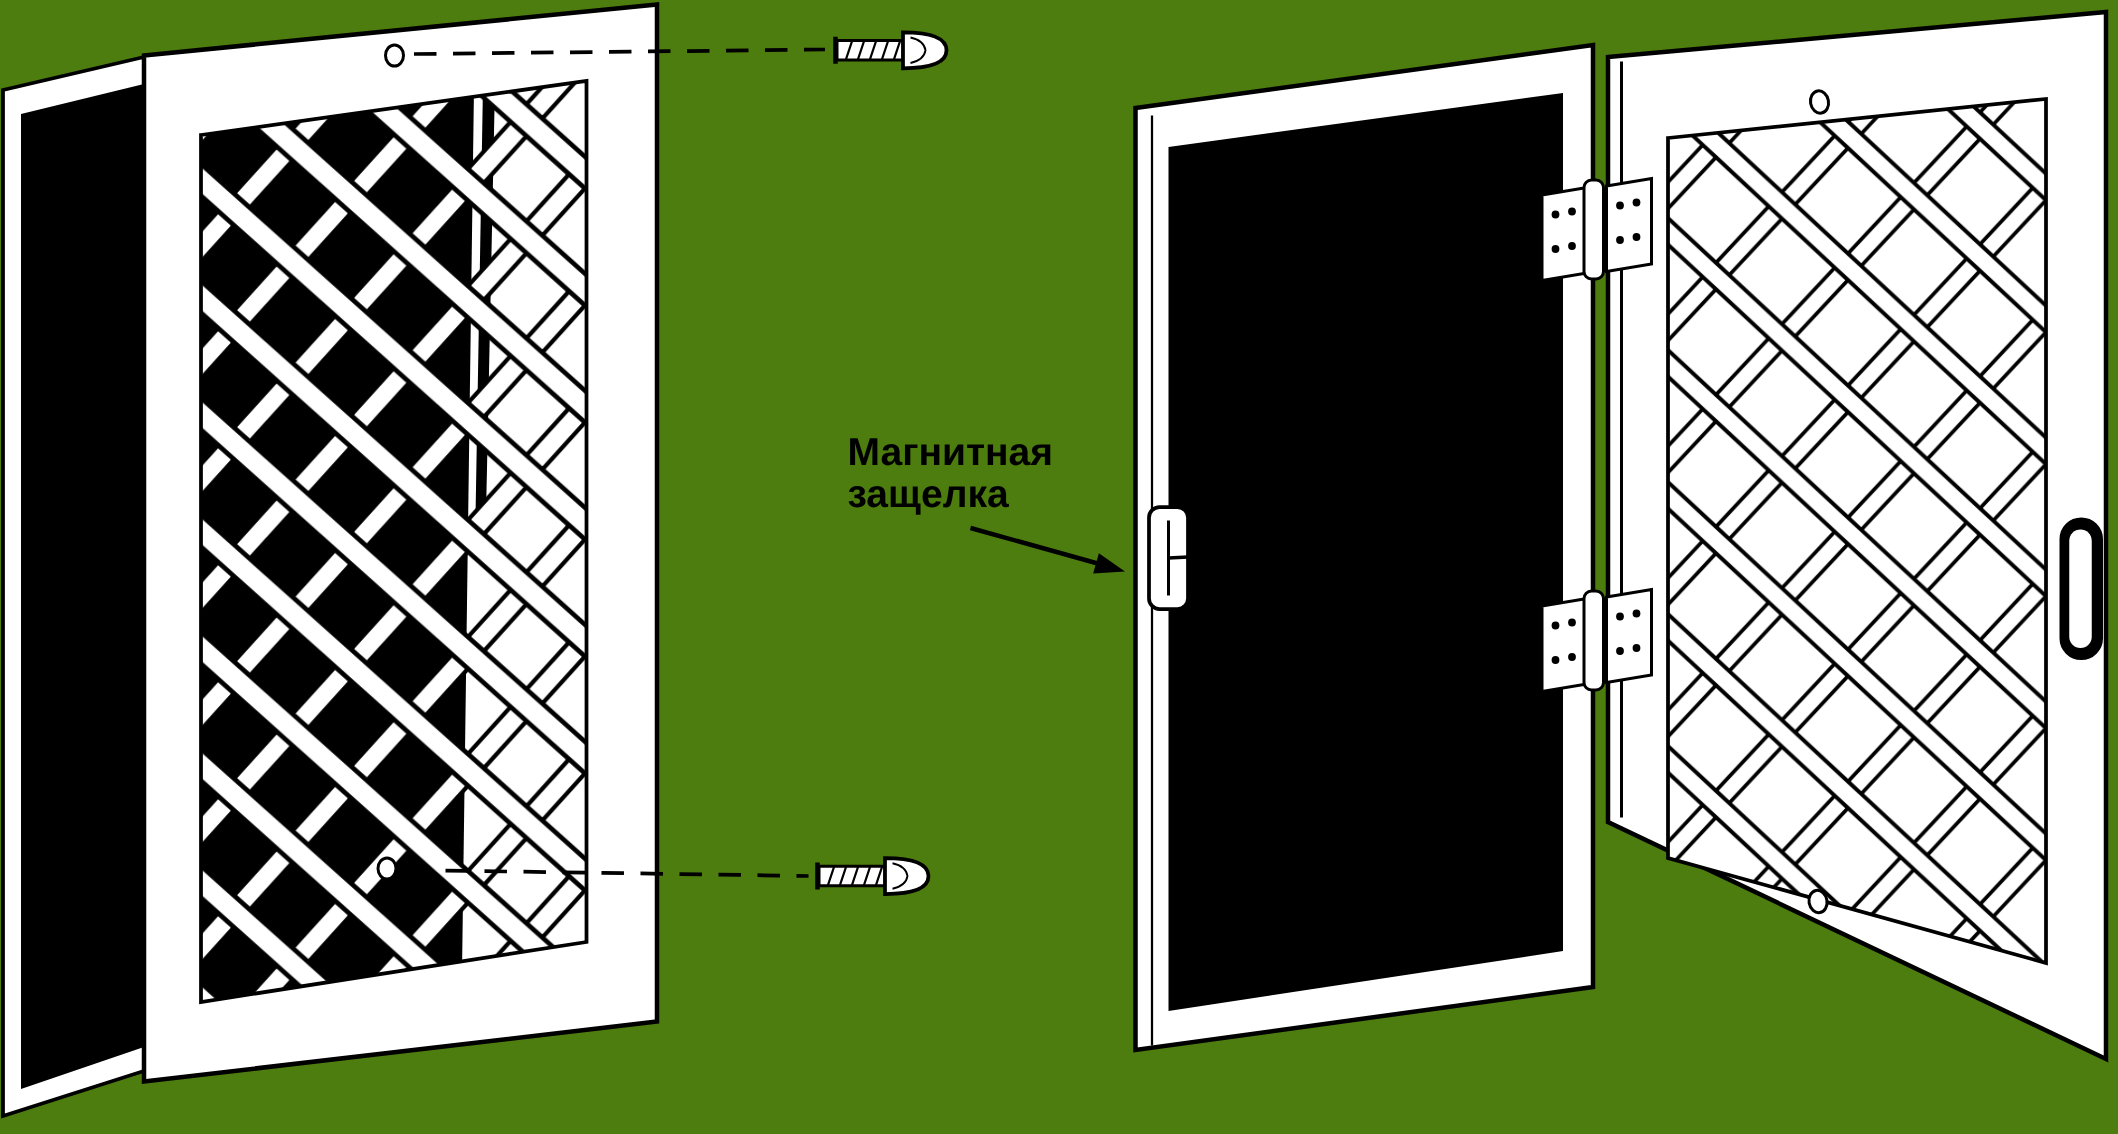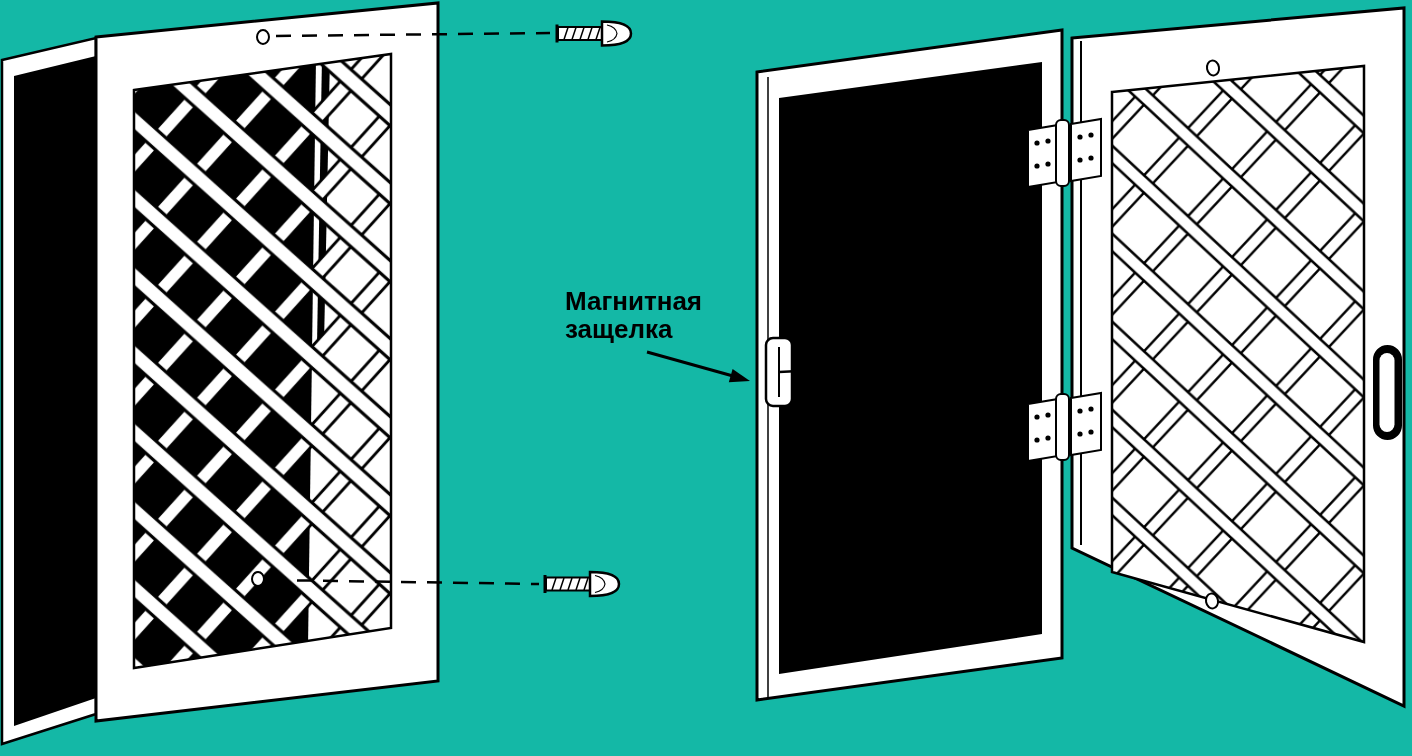--- a/index.html
+++ b/index.html
@@ -8,21 +8,21 @@
     background: #ffffff;
     width: 1412px;
     height: 756px;
     overflow: hidden;
     font-family: "Liberation Sans", sans-serif;
   }
   .figure-wrap {
     position: relative;
     width: 1412px;
     height: 756px;
-    background: #14b8a6;
+    background: #4d7c0f;
   }
   svg { display: block; }
   text.callout {
     font-family: "Liberation Sans", sans-serif;
     font-size: 26px;
     font-weight: bold;
   }
 </style>
 </head>
 <body>

